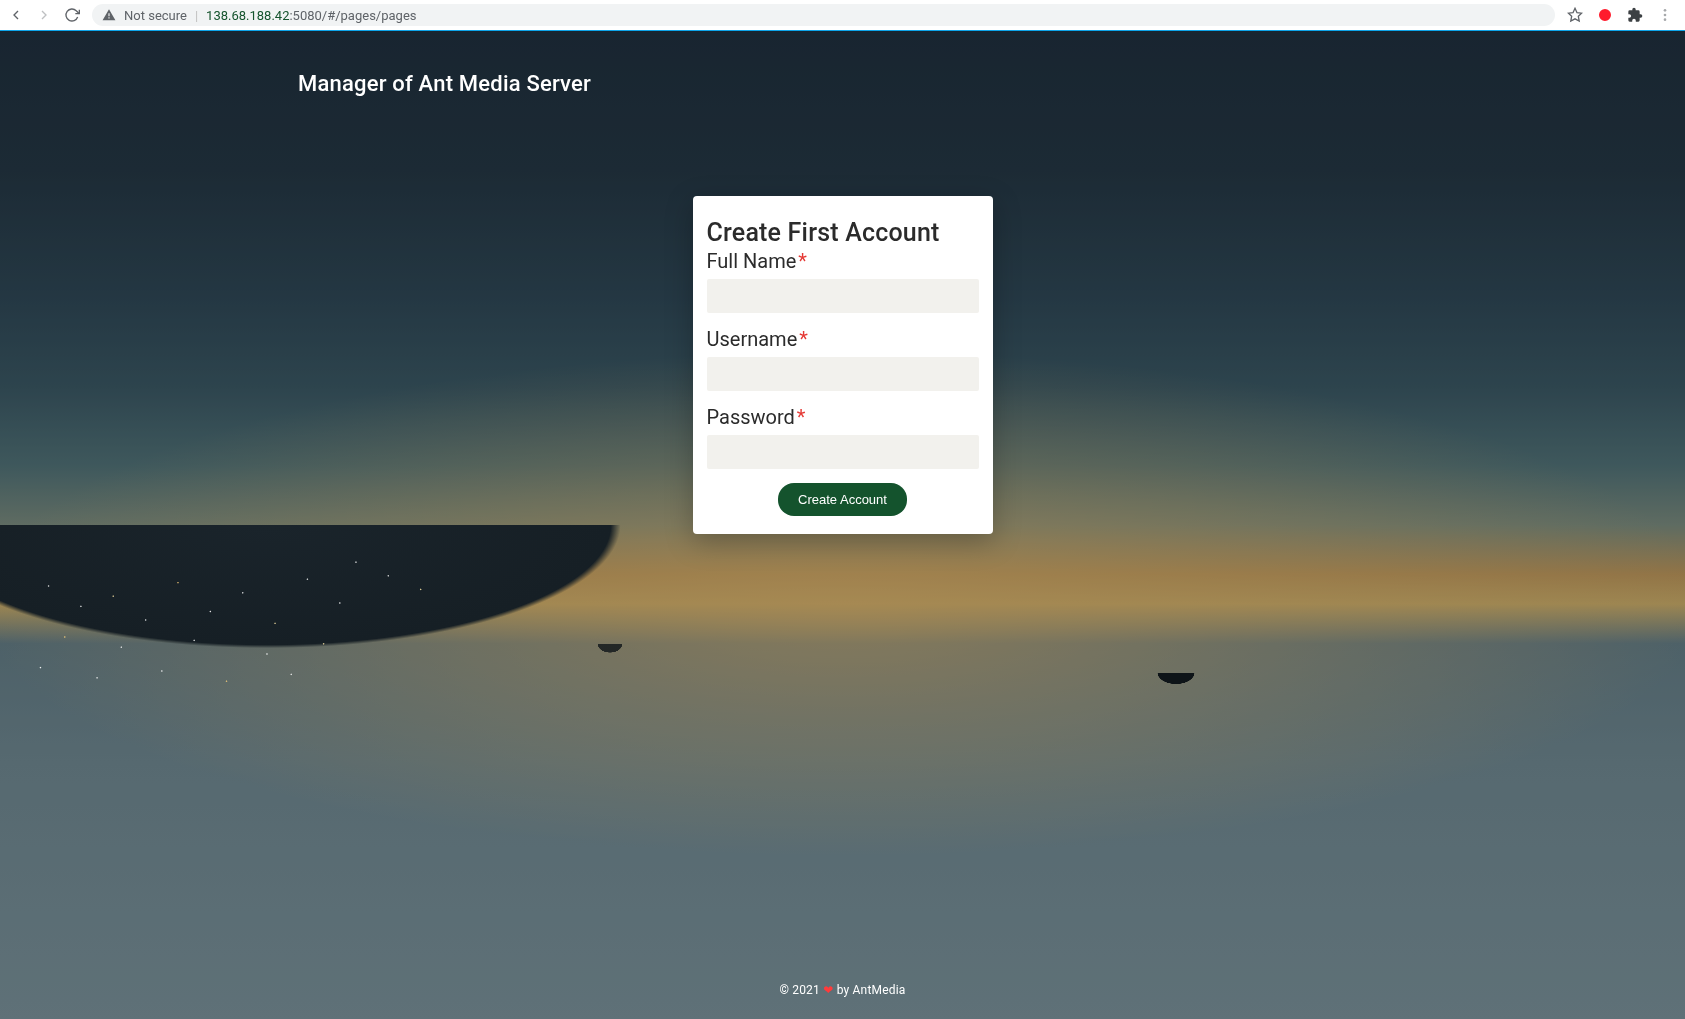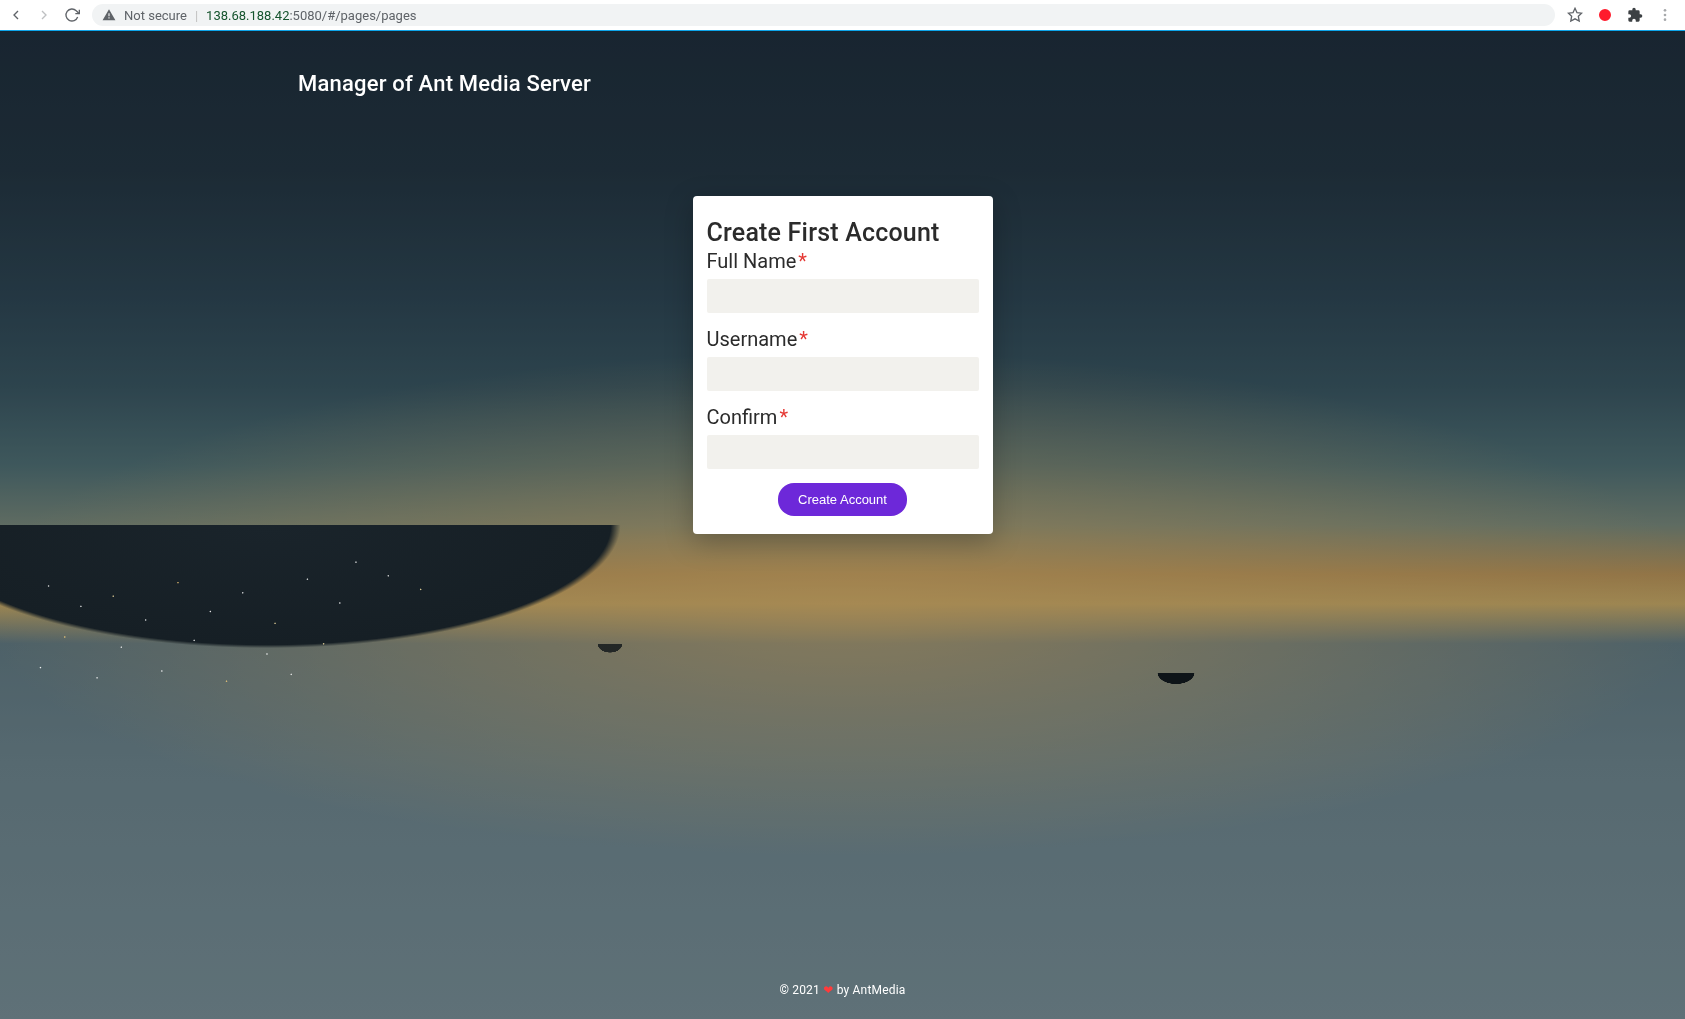--- a/index.html
+++ b/index.html
@@ -140,21 +140,21 @@
     border: none;
     background: #f2f1ed;
     border-radius: 2px;
     padding: 0 10px;
     font-size: 14px;
     outline: none;
   }
   .btn-row { text-align:center; margin-top:10px; }
   .btn {
     display:inline-block;
-    background:#6d28d9;
+    background:#14532d;
     color:#fff;
     border:none;
     font-size:13px;
     font-weight:500;
     padding: 9px 20px;
     border-radius: 16px;
     cursor:pointer;
     text-align:right;
   }
 
@@ -249,21 +249,21 @@
 
     <div class="field">
       <label>
         <span>Username</span><span class="req">*</span>
       </label>
       <input type="text" value="" style="">
     </div>
 
     <div class="field">
       <label>
-        <span>Confirm</span><span class="req">*</span>
+        <span>Password</span><span class="req">*</span>
       </label>
       <input type="password" value="" style="">
     </div>
 
 
     <div class="btn-row">
       <button class="btn">Create Account</button>
     </div>
   </div>
 

